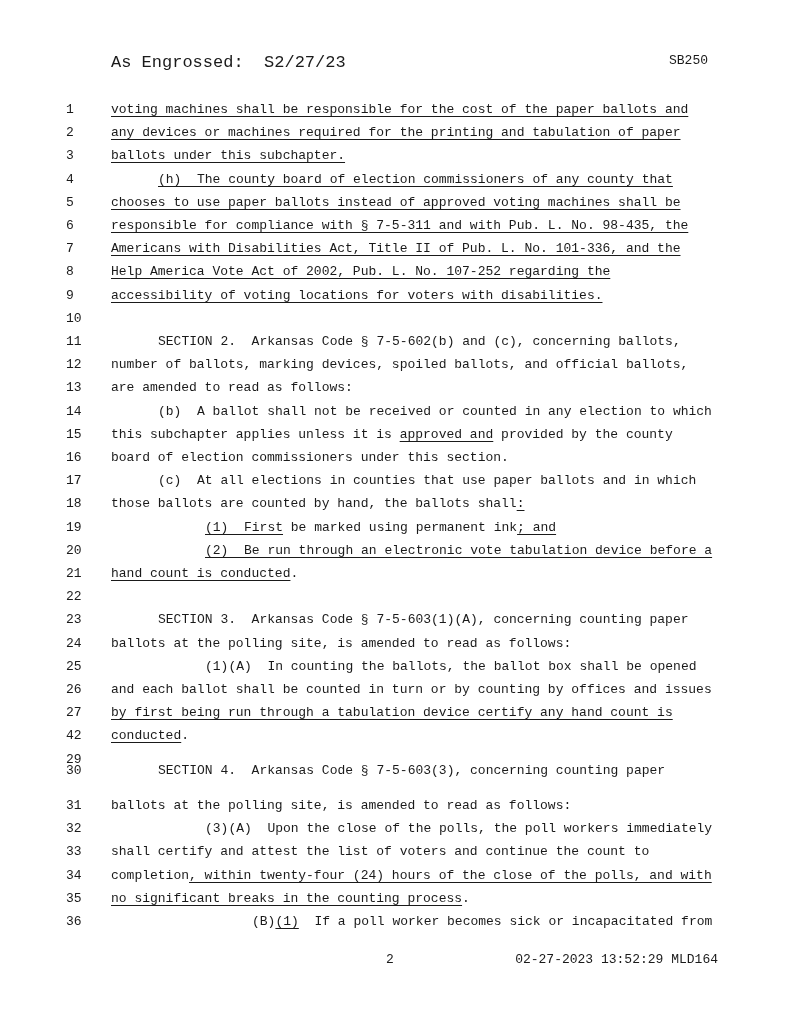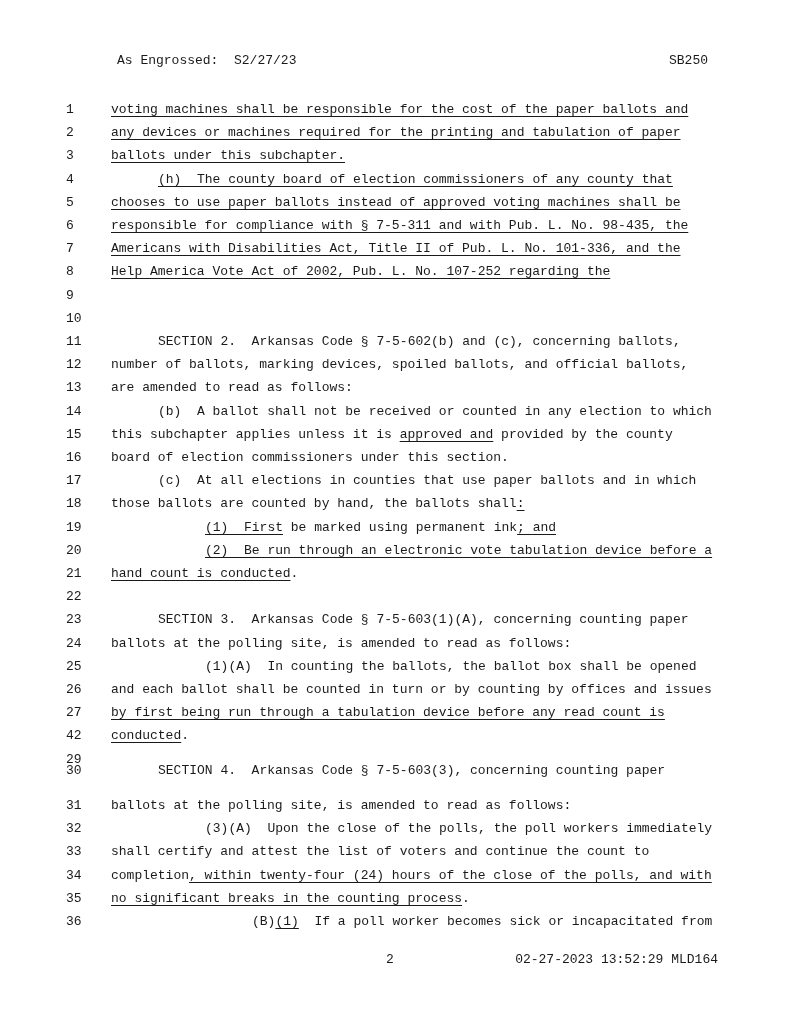--- a/index.html
+++ b/index.html
@@ -1,19 +1,19 @@
 <!DOCTYPE html>
 <html><head>
 <meta charset="utf-8">
 <style>
   html, body { margin: 0; padding: 0; background: #ffffff; }
   body { width: 792px; height: 1024px; position: relative; overflow: hidden;
          font-family: "Liberation Mono", "DejaVu Sans Mono", monospace; color: #1a1a1a; }
   .page { position: absolute; left: 0; top: 0; width: 792px; height: 1024px; background: #fff; }
-  .header-left { position: absolute; left: 117px; top: 53px; font-size: 13px; white-space: pre; }
+  .header-left { position: absolute; left: 111px; top: 53px; font-size: 17px; white-space: pre; }
   .header-right { position: absolute; right: 84px; top: 53px; font-size: 13px; white-space: pre; }
   .lines { position: absolute; left: 0; top: 98px; width: 792px; }
   .line { position: absolute; left: 0; height: 23px; width: 792px; font-size: 13px; line-height: 23px; white-space: pre; }
   .lnum { position: absolute; left: 66px; width: 30px; text-align: left; }
   .ltext { position: absolute; left: 111px; }
   .u { text-decoration: underline; text-underline-offset: 3px; text-decoration-thickness: 1px; }
   .footer-page { position: absolute; left: 386px; top: 952px; font-size: 13px; }
   .footer-stamp { position: absolute; right: 74px; top: 952px; font-size: 13px; white-space: pre; }
 </style>
 </head>
@@ -25,39 +25,39 @@
 
   <div class="lines" id="lines">
       <div class="line" style="top: 0px;"><span class="lnum">1</span><span class="ltext" style="left: 111px;"><span class="u">voting machines shall be responsible for the cost of the paper ballots and</span></span></div>
       <div class="line" style="top: 23.2px;"><span class="lnum">2</span><span class="ltext" style="left: 111px;"><span class="u">any devices or machines required for the printing and tabulation of paper</span></span></div>
       <div class="line" style="top: 46.4px;"><span class="lnum">3</span><span class="ltext" style="left: 111px;"><span class="u">ballots under this subchapter.</span></span></div>
       <div class="line" style="top: 69.6px;"><span class="lnum">4</span><span class="ltext" style="left: 158px;"><span class="u">(h)  The county board of election commissioners of any county that</span></span></div>
       <div class="line" style="top: 92.8px;"><span class="lnum">5</span><span class="ltext" style="left: 111px;"><span class="u">chooses to use paper ballots instead of approved voting machines shall be</span></span></div>
       <div class="line" style="top: 116px;"><span class="lnum">6</span><span class="ltext" style="left: 111px;"><span class="u">responsible for compliance with § 7-5-311 and with Pub. L. No. 98-435, the</span></span></div>
       <div class="line" style="top: 139.2px;"><span class="lnum">7</span><span class="ltext" style="left: 111px;"><span class="u">Americans with Disabilities Act, Title II of Pub. L. No. 101-336, and the</span></span></div>
       <div class="line" style="top: 162.4px;"><span class="lnum">8</span><span class="ltext" style="left: 111px;"><span class="u">Help America Vote Act of 2002, Pub. L. No. 107-252 regarding the</span></span></div>
-      <div class="line" style="top: 185.6px;"><span class="lnum">9</span></div>
+      <div class="line" style="top: 185.6px;"><span class="lnum">9</span><span class="ltext" style="left: 111px;"><span class="u">accessibility of voting locations for voters with disabilities.</span></span></div>
       <div class="line" style="top: 208.8px;"><span class="lnum">10</span><span class="ltext" style="left: 111px;"></span></div>
       <div class="line" style="top: 232px;"><span class="lnum">11</span><span class="ltext" style="left: 158px;"><span>SECTION 2.  Arkansas Code § 7-5-602(b) and (c), concerning ballots,</span></span></div>
       <div class="line" style="top: 255.2px;"><span class="lnum">12</span><span class="ltext" style="left: 111px;"><span>number of ballots, marking devices, spoiled ballots, and official ballots,</span></span></div>
       <div class="line" style="top: 278.4px;"><span class="lnum">13</span><span class="ltext" style="left: 111px;"><span>are amended to read as follows:</span></span></div>
       <div class="line" style="top: 301.6px;"><span class="lnum">14</span><span class="ltext" style="left: 158px;"><span>(b)  A ballot shall not be received or counted in any election to which</span></span></div>
       <div class="line" style="top: 324.8px;"><span class="lnum">15</span><span class="ltext" style="left: 111px;"><span>this subchapter applies unless it is </span><span class="u">approved and</span><span> provided by the county</span></span></div>
       <div class="line" style="top: 348px;"><span class="lnum">16</span><span class="ltext" style="left: 111px;"><span>board of election commissioners under this section.</span></span></div>
       <div class="line" style="top: 371.2px;"><span class="lnum">17</span><span class="ltext" style="left: 158px;"><span>(c)  At all elections in counties that use paper ballots and in which</span></span></div>
       <div class="line" style="top: 394.4px;"><span class="lnum">18</span><span class="ltext" style="left: 111px;"><span>those ballots are counted by hand, the ballots shall</span><span class="u">:</span></span></div>
       <div class="line" style="top: 417.6px;"><span class="lnum">19</span><span class="ltext" style="left: 205px;"><span class="u">(1)  First</span><span> be marked using permanent ink</span><span class="u">; and</span></span></div>
       <div class="line" style="top: 440.8px;"><span class="lnum">20</span><span class="ltext" style="left: 205px;"><span class="u">(2)  Be run through an electronic vote tabulation device before a</span></span></div>
       <div class="line" style="top: 464px; padding-left: 40px;"><span class="lnum">21</span><span class="ltext" style="left: 111px;"><span class="u">hand count is conducted</span><span>.</span></span></div>
       <div class="line" style="top: 487.2px;"><span class="lnum">22</span><span class="ltext" style="left: 111px;"></span></div>
       <div class="line" style="top: 510.4px;"><span class="lnum">23</span><span class="ltext" style="left: 158px;"><span>SECTION 3.  Arkansas Code § 7-5-603(1)(A), concerning counting paper</span></span></div>
       <div class="line" style="top: 533.6px;"><span class="lnum">24</span><span class="ltext" style="left: 111px;"><span>ballots at the polling site, is amended to read as follows:</span></span></div>
       <div class="line" style="top: 556.8px;"><span class="lnum">25</span><span class="ltext" style="left: 205px;"><span>(1)(A)  In counting the ballots, the ballot box shall be opened</span></span></div>
       <div class="line" style="top: 580px;"><span class="lnum">26</span><span class="ltext" style="left: 111px;"><span>and each ballot shall be counted in turn or by counting by offices and issues</span></span></div>
-      <div class="line" style="top: 603.2px;"><span class="lnum">27</span><span class="ltext" style="left: 111px;"><span class="u">by first being run through a tabulation device before any read count is</span></span></div>
+      <div class="line" style="top: 603.2px;"><span class="lnum">27</span><span class="ltext" style="left: 111px;"><span class="u">by first being run through a tabulation device certify any hand count is</span></span></div>
       <div class="line" style="top: 626.4px;"><span class="lnum">42</span><span class="ltext" style="left: 111px;"><span class="u">conducted</span><span>.</span></span></div>
       <div class="line" style="top: 649.6px;"><span class="lnum">29</span><span class="ltext" style="left: 111px;"></span></div>
       <div class="line" style="top: 661px; padding-left: 48px;"><span class="lnum">30</span><span class="ltext" style="left: 158px;"><span>SECTION 4.  Arkansas Code § 7-5-603(3), concerning counting paper</span></span></div>
       <div class="line" style="top: 696px;"><span class="lnum">31</span><span class="ltext" style="left: 111px;"><span>ballots at the polling site, is amended to read as follows:</span></span></div>
       <div class="line" style="top: 719.2px;"><span class="lnum">32</span><span class="ltext" style="left: 205px;"><span>(3)(A)  Upon the close of the polls, the poll workers immediately</span></span></div>
       <div class="line" style="top: 742.4px;"><span class="lnum">33</span><span class="ltext" style="left: 111px;"><span>shall certify and attest the list of voters and continue the count to</span></span></div>
       <div class="line" style="top: 765.6px;"><span class="lnum">34</span><span class="ltext" style="left: 111px;"><span>completion</span><span class="u">, within twenty-four (24) hours of the close of the polls, and with</span></span></div>
       <div class="line" style="top: 788.8px;"><span class="lnum">35</span><span class="ltext" style="left: 111px;"><span class="u">no significant breaks in the counting process</span><span>.</span></span></div>
       <div class="line" style="top: 812px;"><span class="lnum">36</span><span class="ltext" style="left: 252px;"><span>(B)</span><span class="u">(1)</span><span>  If a poll worker becomes sick or incapacitated from</span></span></div>
     </div>

